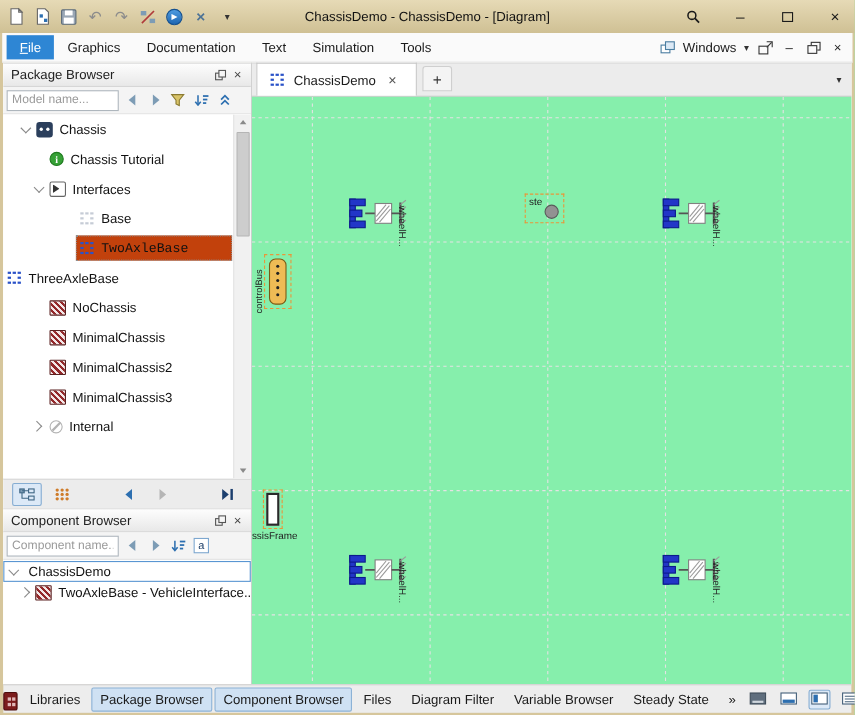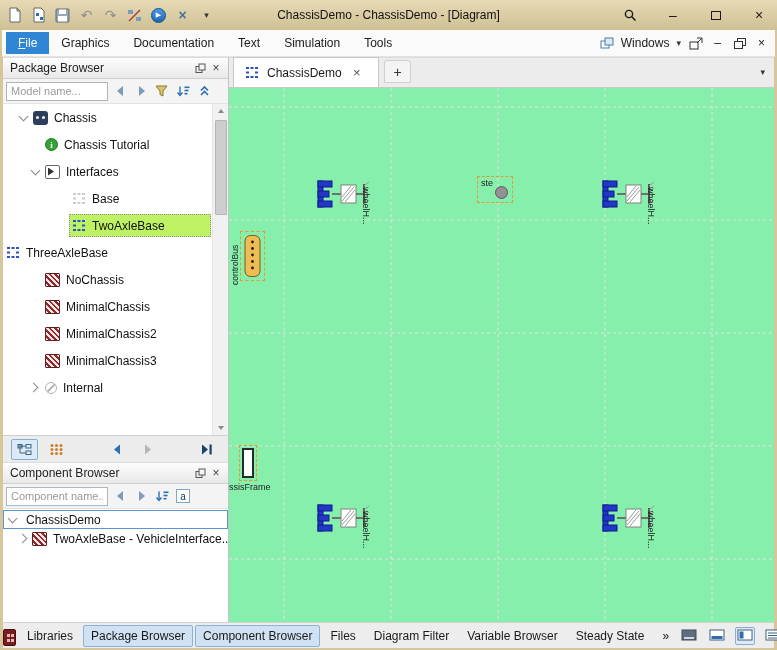--- a/index.html
+++ b/index.html
@@ -43,21 +43,21 @@
 .search-row{height:25px;display:flex;align-items:center;gap:3px;padding:0 3px;background:#f4f4f4;border-bottom:1px solid #e2e2e2;flex:none;}
 .search-input{width:102px;height:19px;border:1px solid #aeb6bd;background:#fff;font-size:11px;padding:0 4px;font-family:inherit;color:#333;}
 .search-input::placeholder{color:#9a9a9a;}
 .sr-btn{width:18px;height:18px;display:flex;align-items:center;justify-content:center;}
 .a-box{width:14px;height:14px;border:1px solid #7da7cf;display:flex;align-items:center;justify-content:center;font-size:10px;color:#1a3c66;background:#fff;}
 
 
 .pb-tree{position:relative;flex:1;overflow:hidden;background:#fff;}
 .row{height:27px;display:flex;align-items:center;padding-right:17px;}
 .row-inner{flex:1;display:flex;align-items:center;height:23px;padding-left:2px;}
-.row-inner.selected{background:#bef264;outline:1px dotted #8f8f8f;outline-offset:-1px;}
+.row-inner.selected{background:#c2410c;outline:1px dotted #8f8f8f;outline-offset:-1px;font-family:Liberation Mono, monospace;}
 .tlabel{margin-left:6px;white-space:nowrap;color:#111;}
 .chev{width:16px;height:16px;display:flex;align-items:center;justify-content:center;flex:none;}
 .chev::before{content:"";width:6px;height:6px;border-right:1.4px solid #8a8a8a;border-bottom:1.4px solid #8a8a8a;display:block;}
 .chev.down::before{transform:rotate(45deg);margin-top:-3px;}
 .chev.right::before{transform:rotate(-45deg);margin-left:-3px;}
 .ticon{width:15px;height:14px;position:relative;flex:none;display:inline-block;}
 .ticon.pkg{background:#2b3f5c;border-radius:3px;}
 .ticon.pkg::after{content:"";position:absolute;width:3px;height:3px;border-radius:50%;background:#fff;left:3px;top:5.5px;box-shadow:6px 0 0 #fff;}
 .ticon.info{width:13px;height:13px;border-radius:50%;background:#36a136;border:1px solid #1f7a1f;display:flex;align-items:center;justify-content:center;color:#fff;font-size:9px;font-weight:bold;font-family:"Liberation Serif",serif;}
 .ticon.iface{background:#fff;border:1px solid #666;border-radius:2px;}

